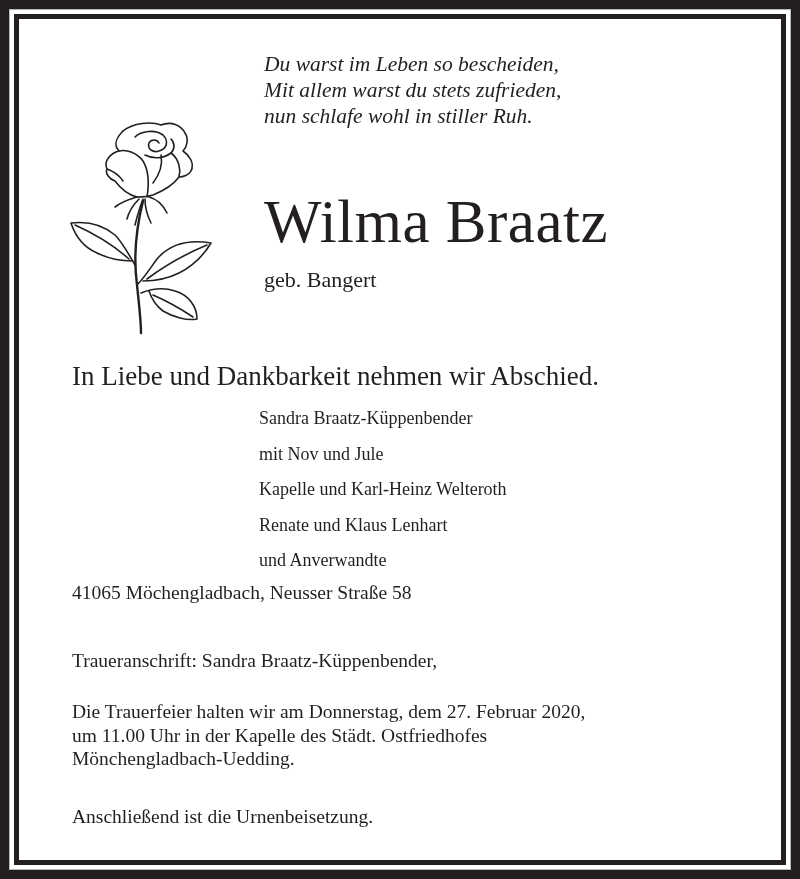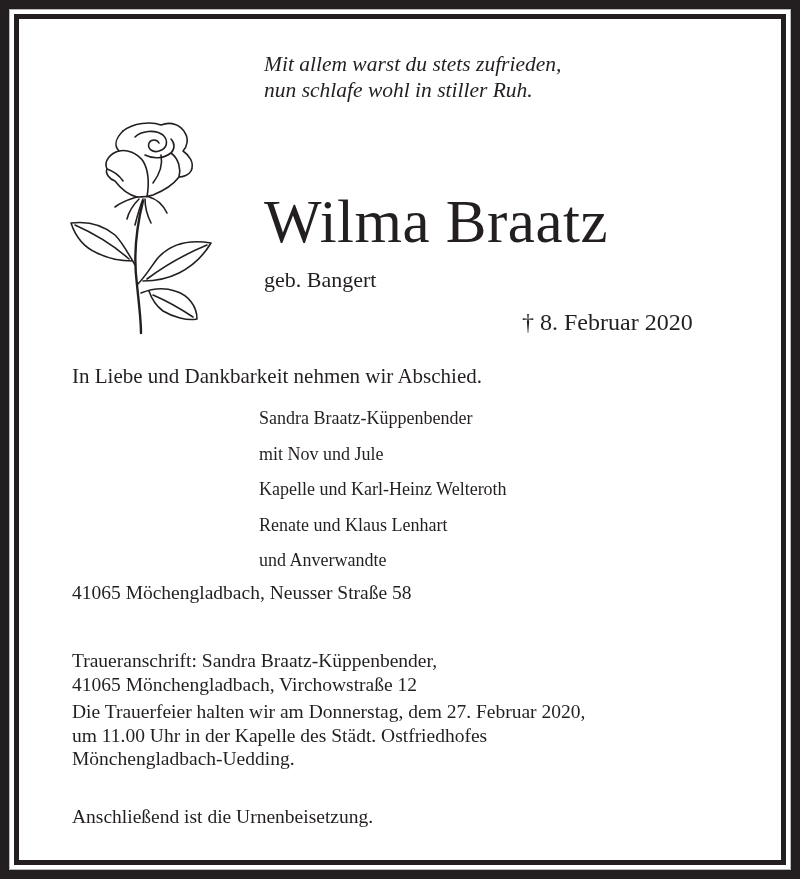--- a/index.html
+++ b/index.html
@@ -55,21 +55,21 @@
     .born {
       left: 245px; top: 289px;
       font-size: 24px; line-height: 28px;
     }
     .died {
       left: 503px; top: 289px;
       font-size: 24px; line-height: 28px;
     }
     .farewell {
       left: 53px; top: 343px;
-      font-size: 21px; line-height: 28px;
+      font-size: 27px; line-height: 28px;
     }
     .mourners {
       left: 240px; top: 382px;
       font-size: 18px;
       line-height: 35.5px;
     }
     .mourners div { height: 35.5px; }
     .info {
       left: 53px;
       font-size: 19.5px;
@@ -79,20 +79,21 @@
   </style>
 </head>
 <body>
 
 <div class="outer-white"></div>
 <div class="inner-frame"></div>
 
 <div class="paper">
 
   <div class="abs poem">
+    <div>Du warst im Leben so bescheiden,</div>
     <div>Mit allem warst du stets zufrieden,</div>
     <div>nun schlafe wohl in stiller Ruh.</div>
   </div>
 
   <svg class="rose" viewBox="0 0 160 220" fill="none" stroke="#231f20" stroke-width="1.6" stroke-linecap="round" stroke-linejoin="round">
 
     <path d="M60 16 C70 8, 88 6, 98 10 C108 6, 118 10, 122 18 C126 24, 124 32, 120 36 C126 40, 132 48, 128 56 C126 60, 120 62, 116 62"></path>
     <path d="M60 16 C54 22, 50 30, 56 36 C48 38, 40 46, 44 54 C42 58, 46 64, 52 66 C58 74, 66 80, 74 82"></path>
     <path d="M56 36 C64 34, 74 38, 80 46 C86 56, 86 70, 84 82"></path>
     <path d="M44 54 C50 56, 56 60, 60 66"></path>
@@ -115,37 +116,35 @@
 
     <path d="M74 170 C82 162, 88 152, 94 144 C106 130, 124 124, 148 128 C142 138, 132 150, 116 158 C104 164, 90 166, 80 166"></path>
     <path d="M84 164 C100 152, 120 140, 144 130"></path>
 
     <path d="M78 178 C88 174, 100 172, 112 176 C126 180, 134 192, 134 204 C124 206, 110 202, 100 196 C92 190, 88 182, 86 176"></path>
     <path d="M90 180 C104 186, 118 194, 130 202"></path>
   </svg>
 
   <div class="abs name">Wilma Braatz</div>
   <div class="abs maiden">geb. Bangert</div>
-  <div class="abs died">† 8. Februar 2020</div>
 
   <div class="abs farewell">In Liebe und Dankbarkeit nehmen wir Abschied.</div>
 
   <div class="abs mourners">
     <div>Sandra Braatz-Küppenbender</div>
     <div>mit Nov und Jule</div>
     <div>Kapelle und Karl-Heinz Welteroth</div>
     <div>Renate und Klaus Lenhart</div>
     <div>und Anverwandte</div>
   </div>
 
   <div class="abs info" style="top:562px;">41065 Möchengladbach, Neusser Straße 58</div>
 
   <div class="abs info" style="top:630px;">
     <div>Traueranschrift: Sandra Braatz-Küppenbender,</div>
-    <div>41065 Mönchengladbach, Virchowstraße 12</div>
   </div>
 
   <div class="abs info" style="top:681px;">
     <div>Die Trauerfeier halten wir am Donnerstag, dem 27. Februar 2020,</div>
     <div>um 11.00 Uhr in der Kapelle des Städt. Ostfriedhofes</div>
     <div>Mönchengladbach-Uedding.</div>
   </div>
 
   <div class="abs info" style="top:786px;">Anschließend ist die Urnenbeisetzung.</div>
 </div>

